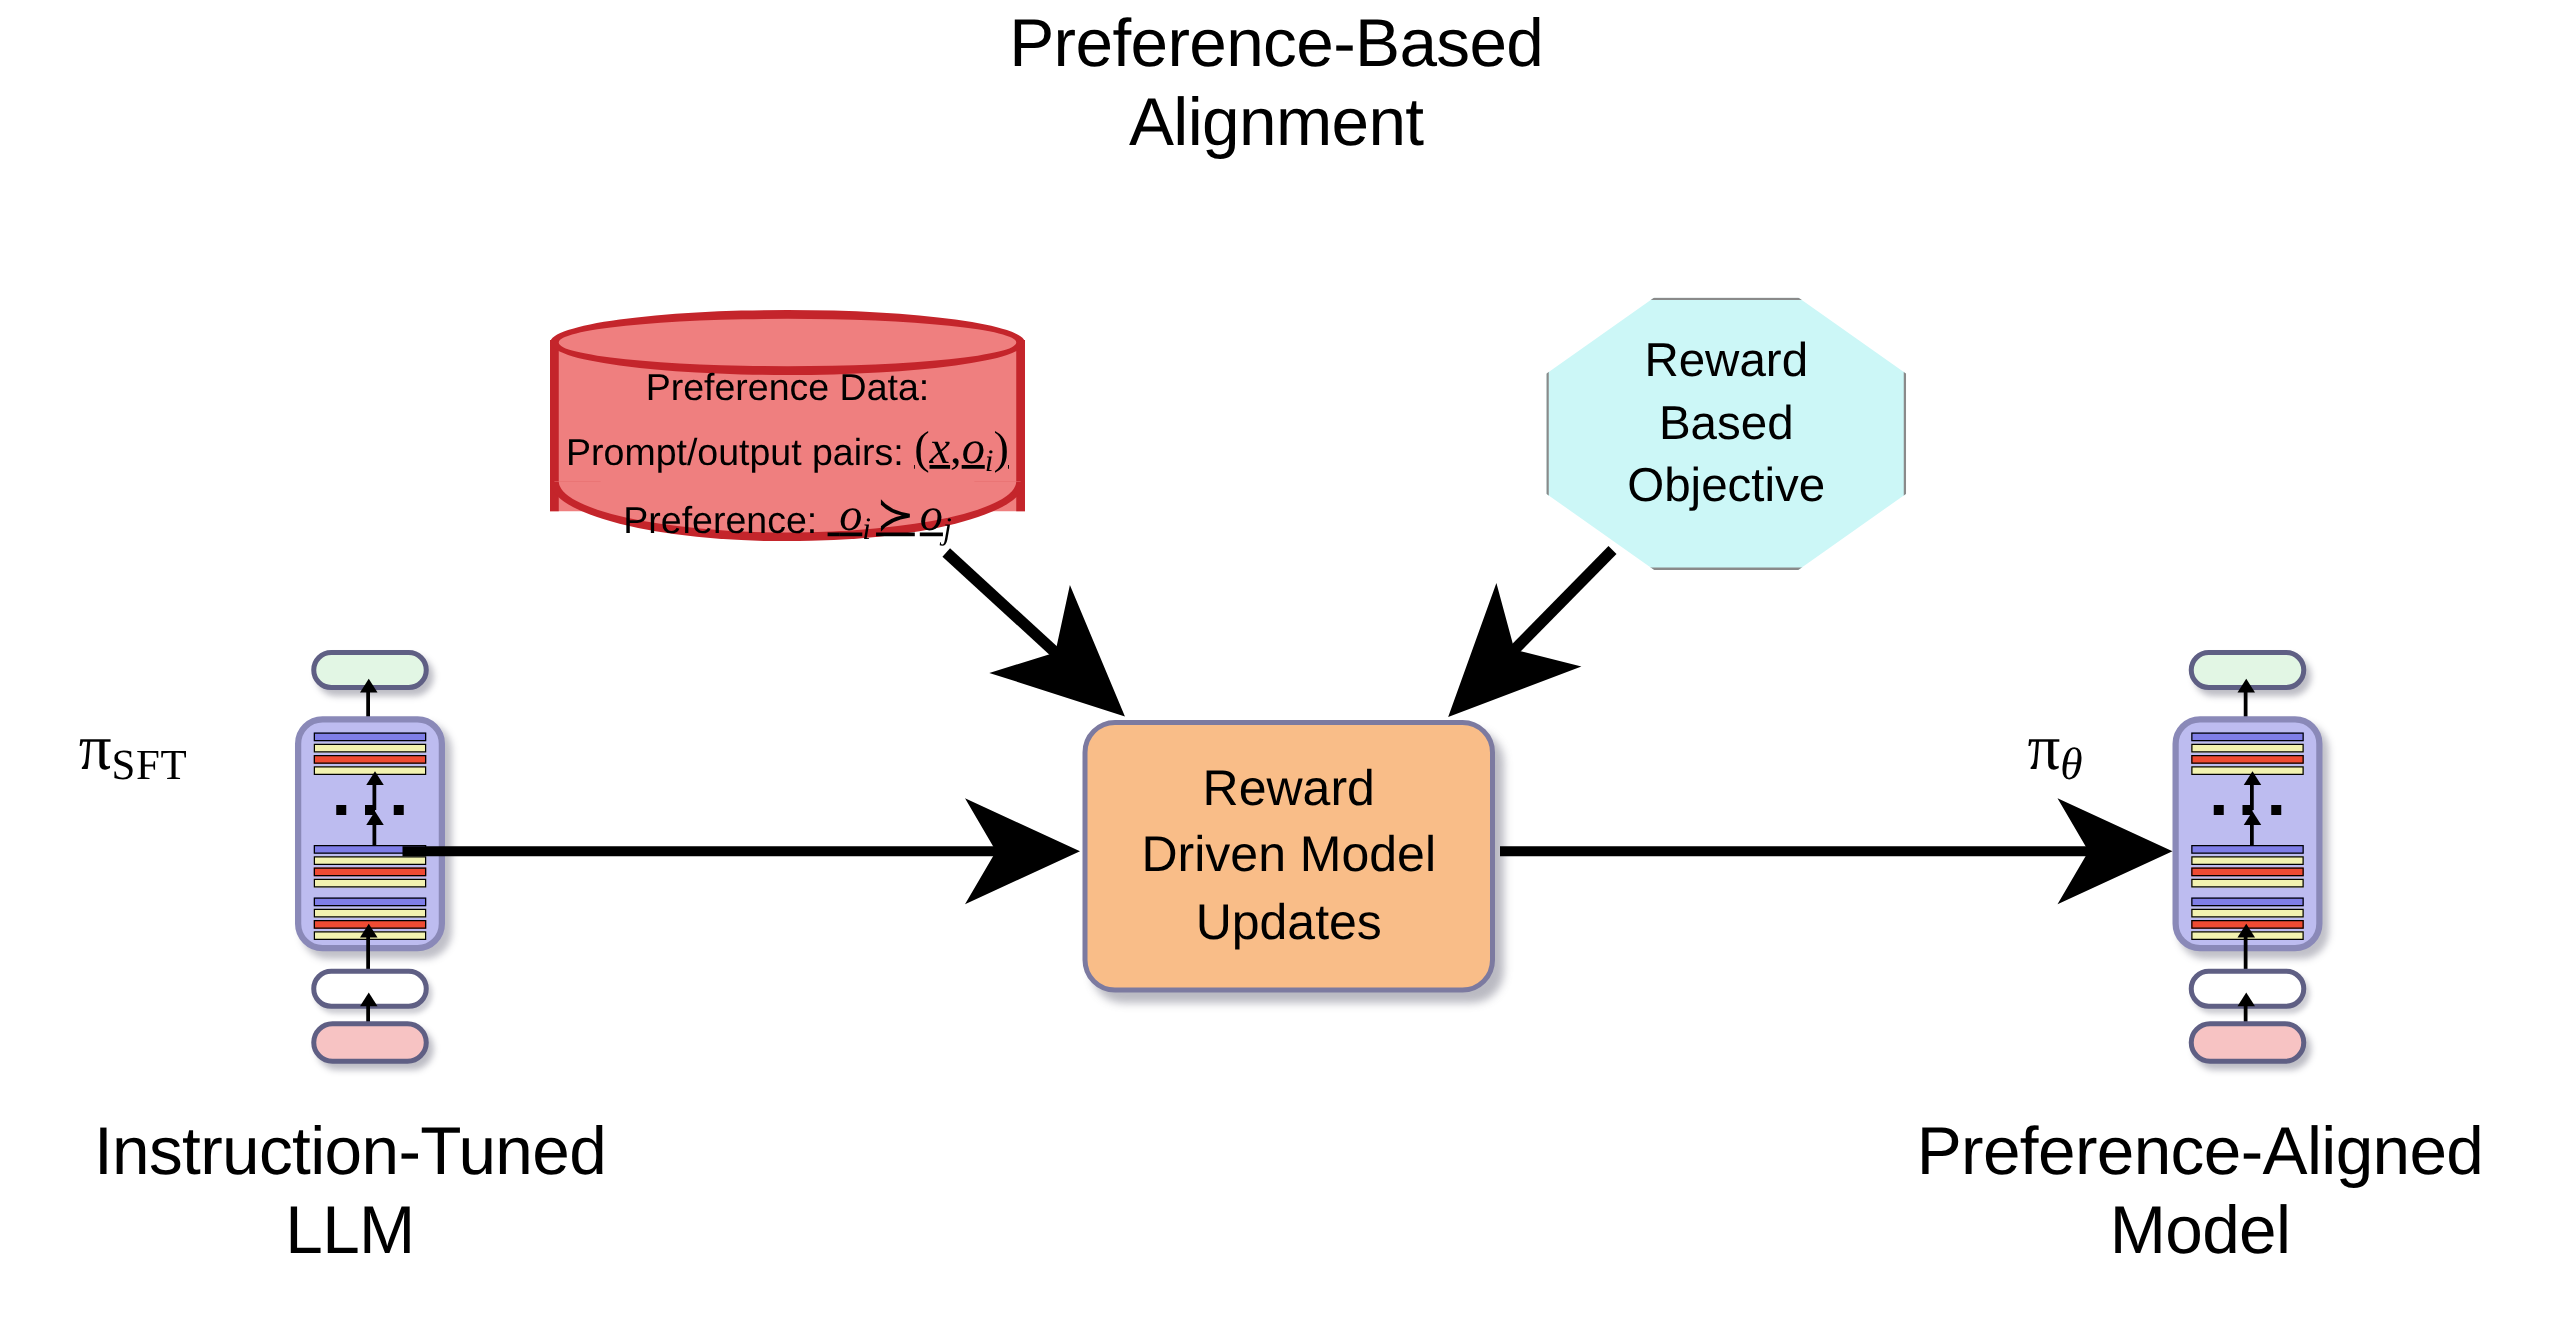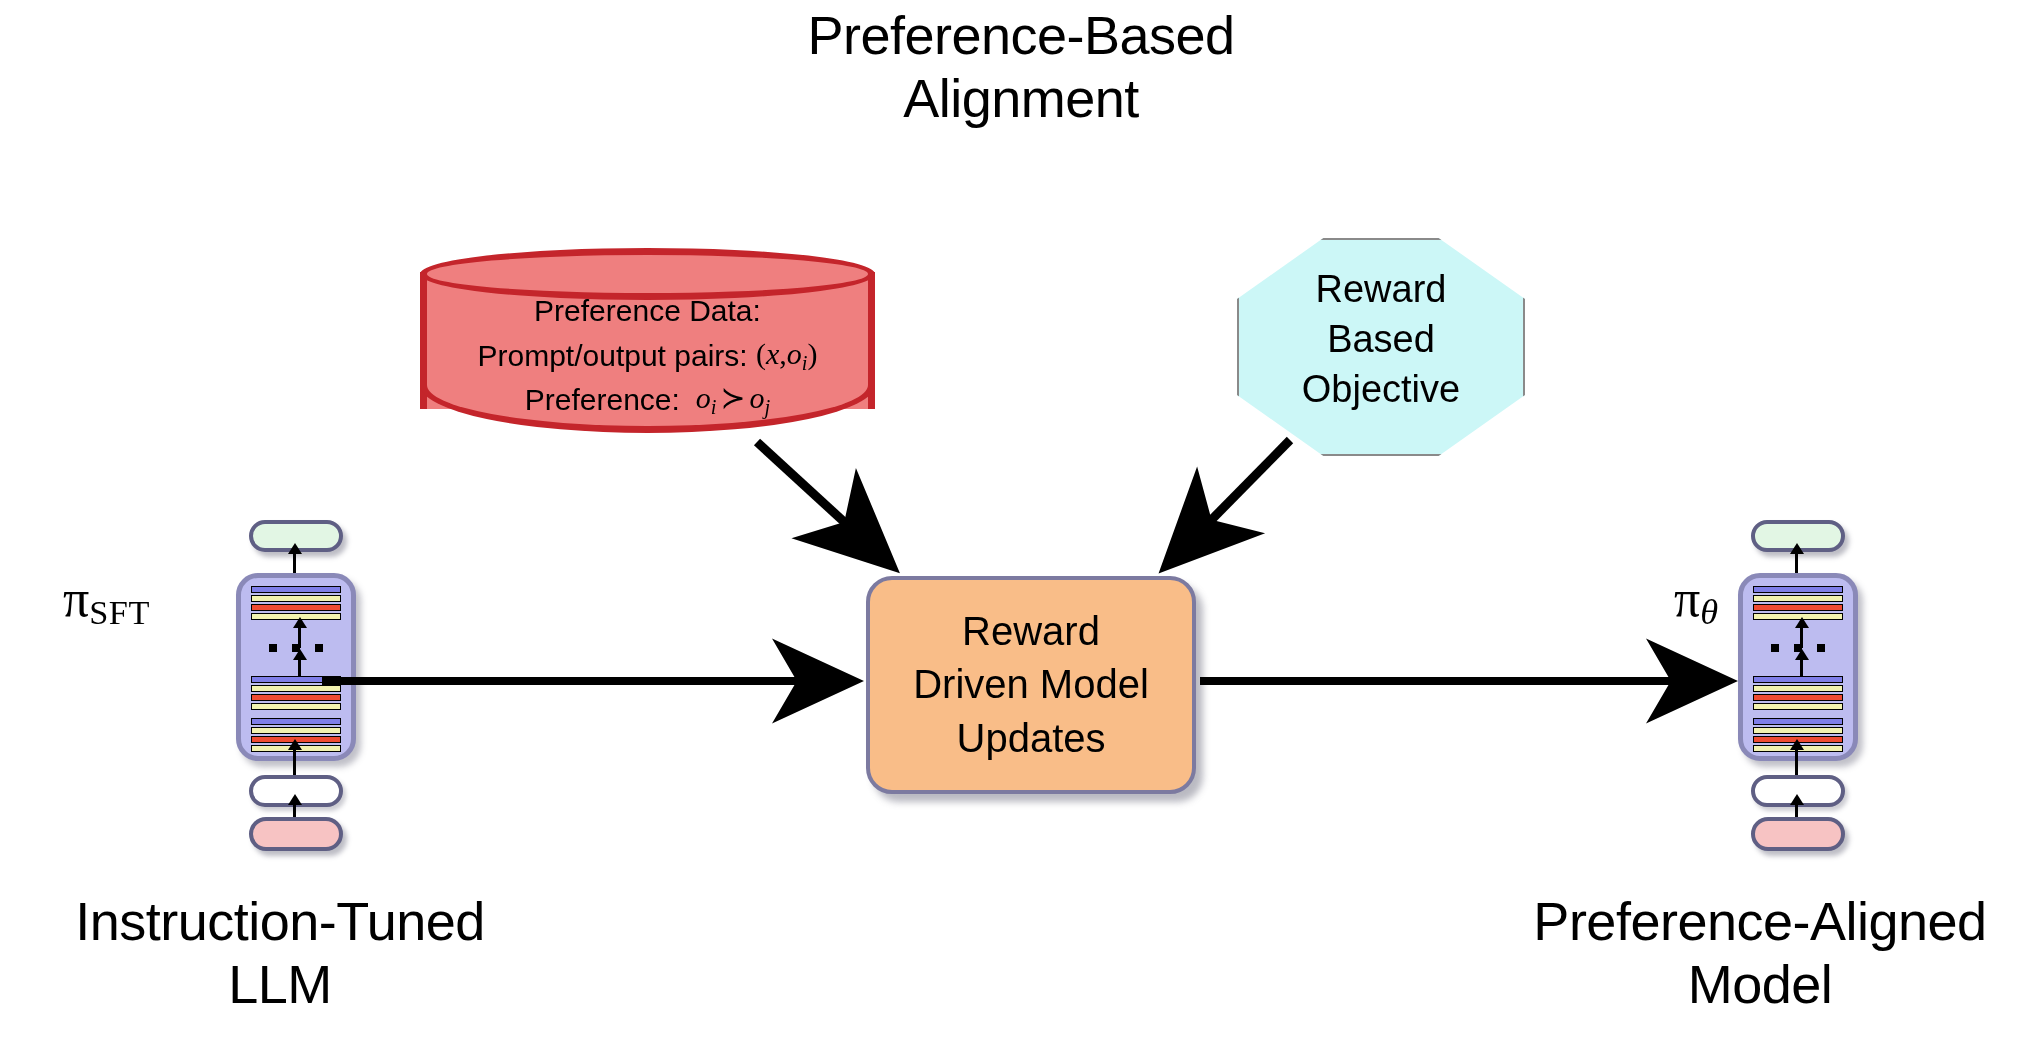--- a/index.html
+++ b/index.html
@@ -53,29 +53,29 @@
     white-space: nowrap;
   }
   .pi-label .pi-glyph { font-style: normal; }
   .pi-label sub {
     font-size: 0.66em;
     vertical-align: -0.22em;
     letter-spacing: 0.5px;
     margin-top: 36px;
   }
   #pi-sft   { left: 63px;   top: 573px; }
-  #pi-theta { left: 1674px; top: 573px; }
+  #pi-theta { left: 1622px; top: 573px; }
   #pi-theta sub { font-style: italic; font-size: 0.70em; }
 
   
   #cylinder {
     position: absolute;
-    left: 420px;
+    left: 440px;
     top: 248px;
-    width: 455px;
+    width: 380px;
     height: 185px;
   }
   #cylinder .cyl-body {
     position: absolute;
     left: 0; top: 24px;
     width: 100%;
     height: 137px;
     background: #ef7f7f;
     border-left: 7px solid #c4252b;
     border-right: 7px solid #c4252b;
@@ -108,22 +108,23 @@
     width: 100%;
     text-align: center;
     font-size: 30px;
     line-height: 1.42;
     z-index: 4;
   }
   .mrow { display: block; white-space: nowrap; }
   .mth {
     font-family: "Liberation Serif", serif;
     font-style: italic;
-    font-size: 30px;
+    font-size: 37px;
     vertical-align: 0.06em;
+    text-decoration: underline;
   }
   .mth sub {
     font-style: italic;
     font-size: 0.68em;
     vertical-align: -0.28em;
   }
   .mth .op { font-style: normal; padding: 0 4px; }
   .mth .paren { font-style: normal; }
 
   

